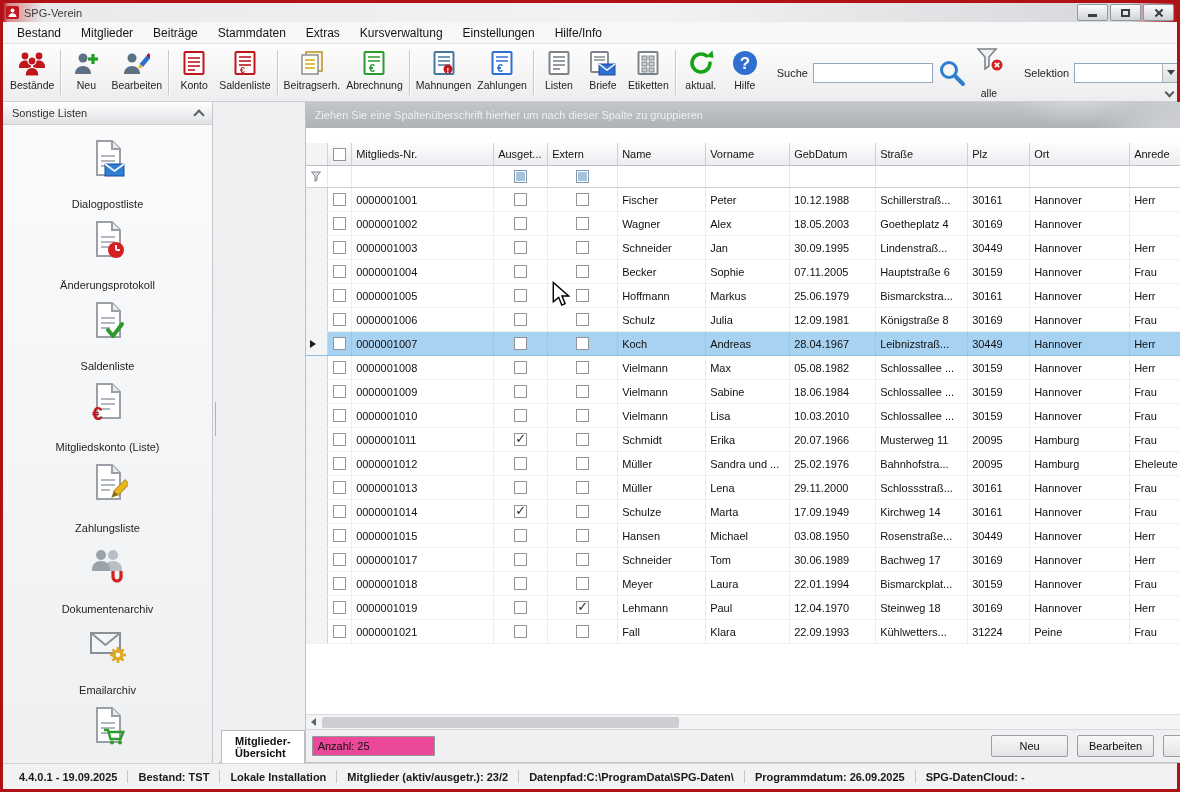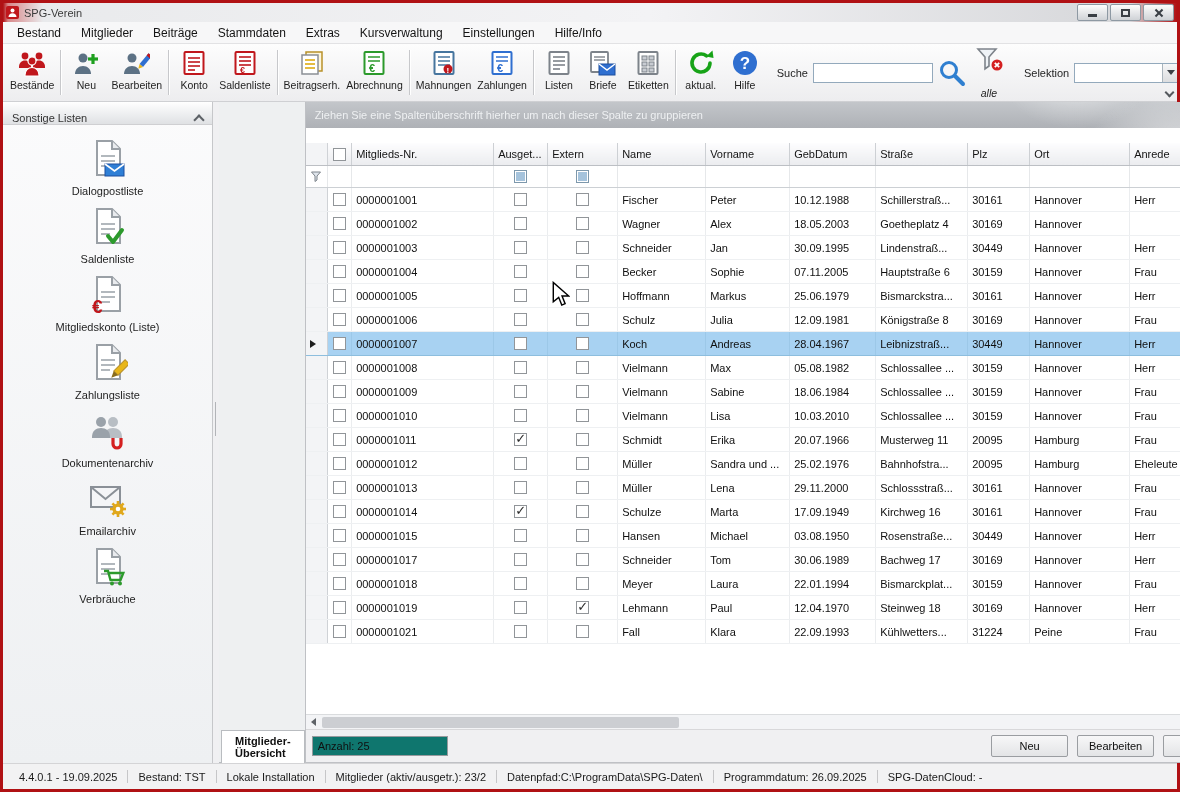--- a/index.html
+++ b/index.html
@@ -33,39 +33,39 @@
     padding:2px 3px 1px;min-width:38px;cursor:default;}
   .ticon{height:30px;display:flex;align-items:center;justify-content:center;}
   .tlabel{font-size:10.5px;color:#1e1e1e;white-space:nowrap;text-align:center;margin-top:1px;}
   .tsep{width:1px;background:#c7c8cb;box-shadow:1px 0 0 #ffffff;margin:4px 3px;}
   .tool-search{display:flex;align-items:center;margin-left:4px;gap:5px;}
   .tsearch-label{font-size:11px;color:#1e1e1e;}
   .search-input{width:120px;height:20px;border:1px solid #93a9bc;background:#fff;
     font:11px "Liberation Sans",sans-serif;padding:0 4px;box-sizing:border-box;}
   .mag{display:flex;align-items:center;}
   .funnel-btn{display:flex;flex-direction:column;align-items:center;padding:0 3px;}
-  .funnel-btn .tlabel{margin-top:13px;font-style:italic;}
+  .funnel-btn .tlabel{margin-top:13px;}
   .combo{width:106px;height:20px;background:#fff;border:1px solid #93a9bc;position:relative;box-sizing:border-box;}
   .combo-btn{position:absolute;right:0;top:0;bottom:0;width:16px;border-left:1px solid #aab4bc;
     background:linear-gradient(#f6f6f7,#dcdddf);display:flex;align-items:center;justify-content:center;}
   .arrow-down{width:0;height:0;border-left:4px solid transparent;border-right:4px solid transparent;border-top:5px solid #3c4045;}
   .toolbar-overflow{position:absolute;right:3px;bottom:3px;width:9px;height:9px;display:flex;align-items:center;justify-content:center;}
   .chev-down{width:5px;height:5px;border-right:2px solid #55595e;border-bottom:2px solid #55595e;transform:rotate(45deg);margin-top:-3px;}
 
   
   .content{flex:1;display:flex;min-height:0;}
   .sidebar{width:210px;flex:0 0 210px;box-sizing:border-box;border-right:1px solid #c6c7ca;
     background:linear-gradient(#fbfbfc,#eef0f2);display:flex;flex-direction:column;}
-  .sidebar-header{flex:0 0 22px;display:flex;align-items:flex-end;padding:0 9px;
+  .sidebar-header{flex:0 0 22px;display:flex;align-items:center;padding:0 9px;
     background:linear-gradient(#ffffff,#dfe1e4);border-bottom:1px solid #cfcfd2;color:#333;}
   .chev-up{width:6px;height:6px;border-top:2px solid #5c6166;border-right:2px solid #5c6166;
     transform:rotate(-45deg);margin-left:auto;margin-top:3px;}
   .sidebar-items{flex:1;padding-top:8px;display:flex;flex-direction:column;align-items:center;overflow:hidden;}
   .side-item{width:96%;display:flex;flex-direction:column;align-items:center;padding:5px 0 4px;cursor:default;}
-  .side-item .slabel{margin-top:3px;font-size:11px;color:#1e1e1e;text-align:center;}
+  .side-item .slabel{margin-top:16px;font-size:11px;color:#1e1e1e;text-align:center;}
   .splitter{width:6px;flex:0 0 6px;background:#f0f0f2;position:relative;}
   .splitter::after{content:"";position:absolute;left:2px;top:300px;width:1px;height:34px;background:#b2b4b8;}
 
   .main{flex:1;display:flex;min-width:0;background:#f0f0f2;padding-right:2px;}
   .tabstrip{flex:0 0 24px;display:flex;align-items:flex-end;background:#eef0f1;border-bottom:1px solid #b9bcc0;padding-left:2px;}
   .tab{background:#fff;border:1px solid #b9bcc0;border-bottom:none;font-weight:bold;font-size:11px;
     padding:4px 13px 4px;margin-bottom:-1px;color:#101010;}
   .grid-outer{flex:1;display:flex;flex-direction:column;border:1px solid #bfc1c5;border-top:none;min-height:0;background:#fff;}
   .group-bar{flex:0 0 26px;display:flex;align-items:center;padding:0 9px;font-size:11px;color:#eef0f2;
     background:radial-gradient(130px 70px at 93% 150%,rgba(255,255,255,.55),rgba(255,255,255,0) 70%),
@@ -103,30 +103,30 @@
 
   .hscroll{flex:0 0 15px;background:#f3f4f6;border-top:1px solid #dadcde;box-sizing:border-box;
     display:flex;align-items:center;}
   .harrow{width:15px;flex:0 0 15px;display:flex;align-items:center;justify-content:center;height:100%;}
   .hthumb{width:38%;height:11px;background:#ccced2;border-radius:2px;margin-left:1px;}
   .htrack{flex:1;}
   .hcorner{width:16px;flex:0 0 16px;height:100%;}
 
   .main-footer{flex:0 0 33px;display:flex;align-items:center;padding:0 6px;background:#f0f0f2;
     border-top:1px solid #d8d8da;box-sizing:border-box;}
-  .count-box{width:136px;height:20px;border:1px solid #989a9e;background:#0f766e;display:flex;
+  .count-box{width:123px;height:20px;border:1px solid #989a9e;background:#ec4899;display:flex;
     align-items:center;padding:0 5px;box-sizing:border-box;color:#101010;}
   .footer-buttons{margin-left:auto;display:flex;gap:9px;}
   .btn{min-width:77px;height:22px;border:1px solid #9a9da1;border-radius:2px;box-sizing:border-box;
     background:linear-gradient(#f7f7f8,#e3e4e6);font:11px "Liberation Sans",sans-serif;
     display:flex;align-items:center;justify-content:center;color:#0e0e0e;padding:0 8px;}
 
   
   .statusbar{flex:0 0 26px;box-sizing:border-box;border-top:1px solid #d4d4d6;background:#f2f2f3;
-    display:flex;align-items:center;padding:8px 6px;font-size:11px;color:#1a1a1a;white-space:nowrap;overflow:hidden;}
+    display:flex;align-items:center;padding:8px 6px;font-size:11px;color:#1a1a1a;white-space:nowrap;overflow:hidden;font-weight:bold;}
   .sseg{padding:0 10px;}
   .ssep{width:1px;height:13px;background:#c6c6c8;flex:0 0 1px;}
 
   .cursor{position:absolute;left:552px;top:281px;z-index:50;pointer-events:none;}
 </style>
 </head>
 <body>
 
 <div class="window">
 
@@ -407,20 +407,37 @@
                 <path d="M24 3 v8 h8" fill="#e9ebee" stroke="#9aa0a6" stroke-width="2"></path>
                 <g stroke="#aab0b6" stroke-width="1.8">
                   <line x1="13" y1="18" x2="27" y2="18"></line>
                   <line x1="13" y1="23" x2="27" y2="23"></line>
                   <line x1="13" y1="28" x2="22" y2="28"></line>
                 </g>
                 <rect x="17" y="26" width="19" height="12" fill="#2f7fd6" stroke="#1c4f9e"></rect>
                 <path d="M17 26 l9.5 7 9.5 -7" fill="none" stroke="#fff" stroke-width="1.6"></path>
               </svg></span>
             <span class="slabel">Dialogpostliste</span>
+          </div>
+          <div class="side-item">
+            <span><svg width="40" height="42" viewBox="0 0 40 42">
+                <path d="M9 3 h15 l8 8 v26 H9 z" fill="#fff" stroke="#9aa0a6" stroke-width="2"></path>
+                <path d="M24 3 v8 h8" fill="#e9ebee" stroke="#9aa0a6" stroke-width="2"></path>
+                <g stroke="#aab0b6" stroke-width="1.8">
+                  <line x1="13" y1="18" x2="27" y2="18"></line>
+                  <line x1="13" y1="23" x2="27" y2="23"></line>
+                  <line x1="13" y1="28" x2="22" y2="28"></line>
+                </g>
+                <circle cx="28" cy="31" r="8" fill="#d42020"></circle>
+                <g stroke="#fff" stroke-width="1.8">
+                  <line x1="28" y1="31" x2="28" y2="26"></line>
+                  <line x1="28" y1="31" x2="32" y2="31"></line>
+                </g>
+              </svg></span>
+            <span class="slabel">Änderungsprotokoll</span>
           </div>
           <div class="side-item">
             <span><svg width="40" height="42" viewBox="0 0 40 42">
                 <path d="M9 3 h15 l8 8 v26 H9 z" fill="#fff" stroke="#9aa0a6" stroke-width="2"></path>
                 <path d="M24 3 v8 h8" fill="#e9ebee" stroke="#9aa0a6" stroke-width="2"></path>
                 <g stroke="#aab0b6" stroke-width="1.8">
                   <line x1="13" y1="18" x2="27" y2="18"></line>
                   <line x1="13" y1="23" x2="27" y2="23"></line>
                   <line x1="13" y1="28" x2="22" y2="28"></line>
                 </g>
@@ -763,21 +780,21 @@
                 </tr>
                 <tr>
                   <td class="ind"></td>
                   <td class="center"><span class="cb"></span></td>
                   <td>0000001014</td>
                   <td class="center"><span class="cb checked"></span></td>
                   <td class="center"><span class="cb"></span></td>
                   <td>Schulze</td>
                   <td>Marta</td>
                   <td>17.09.1949</td>
-                  <td>Kirchweg 16</td>
+                  <td>Kirchweg 14</td>
                   <td>30161</td>
                   <td>Hannover</td>
                   <td>Frau</td>
                   <td>Dr.</td>
                 </tr>
                 <tr>
                   <td class="ind"></td>
                   <td class="center"><span class="cb"></span></td>
                   <td>0000001015</td>
                   <td class="center"><span class="cb"></span></td>

